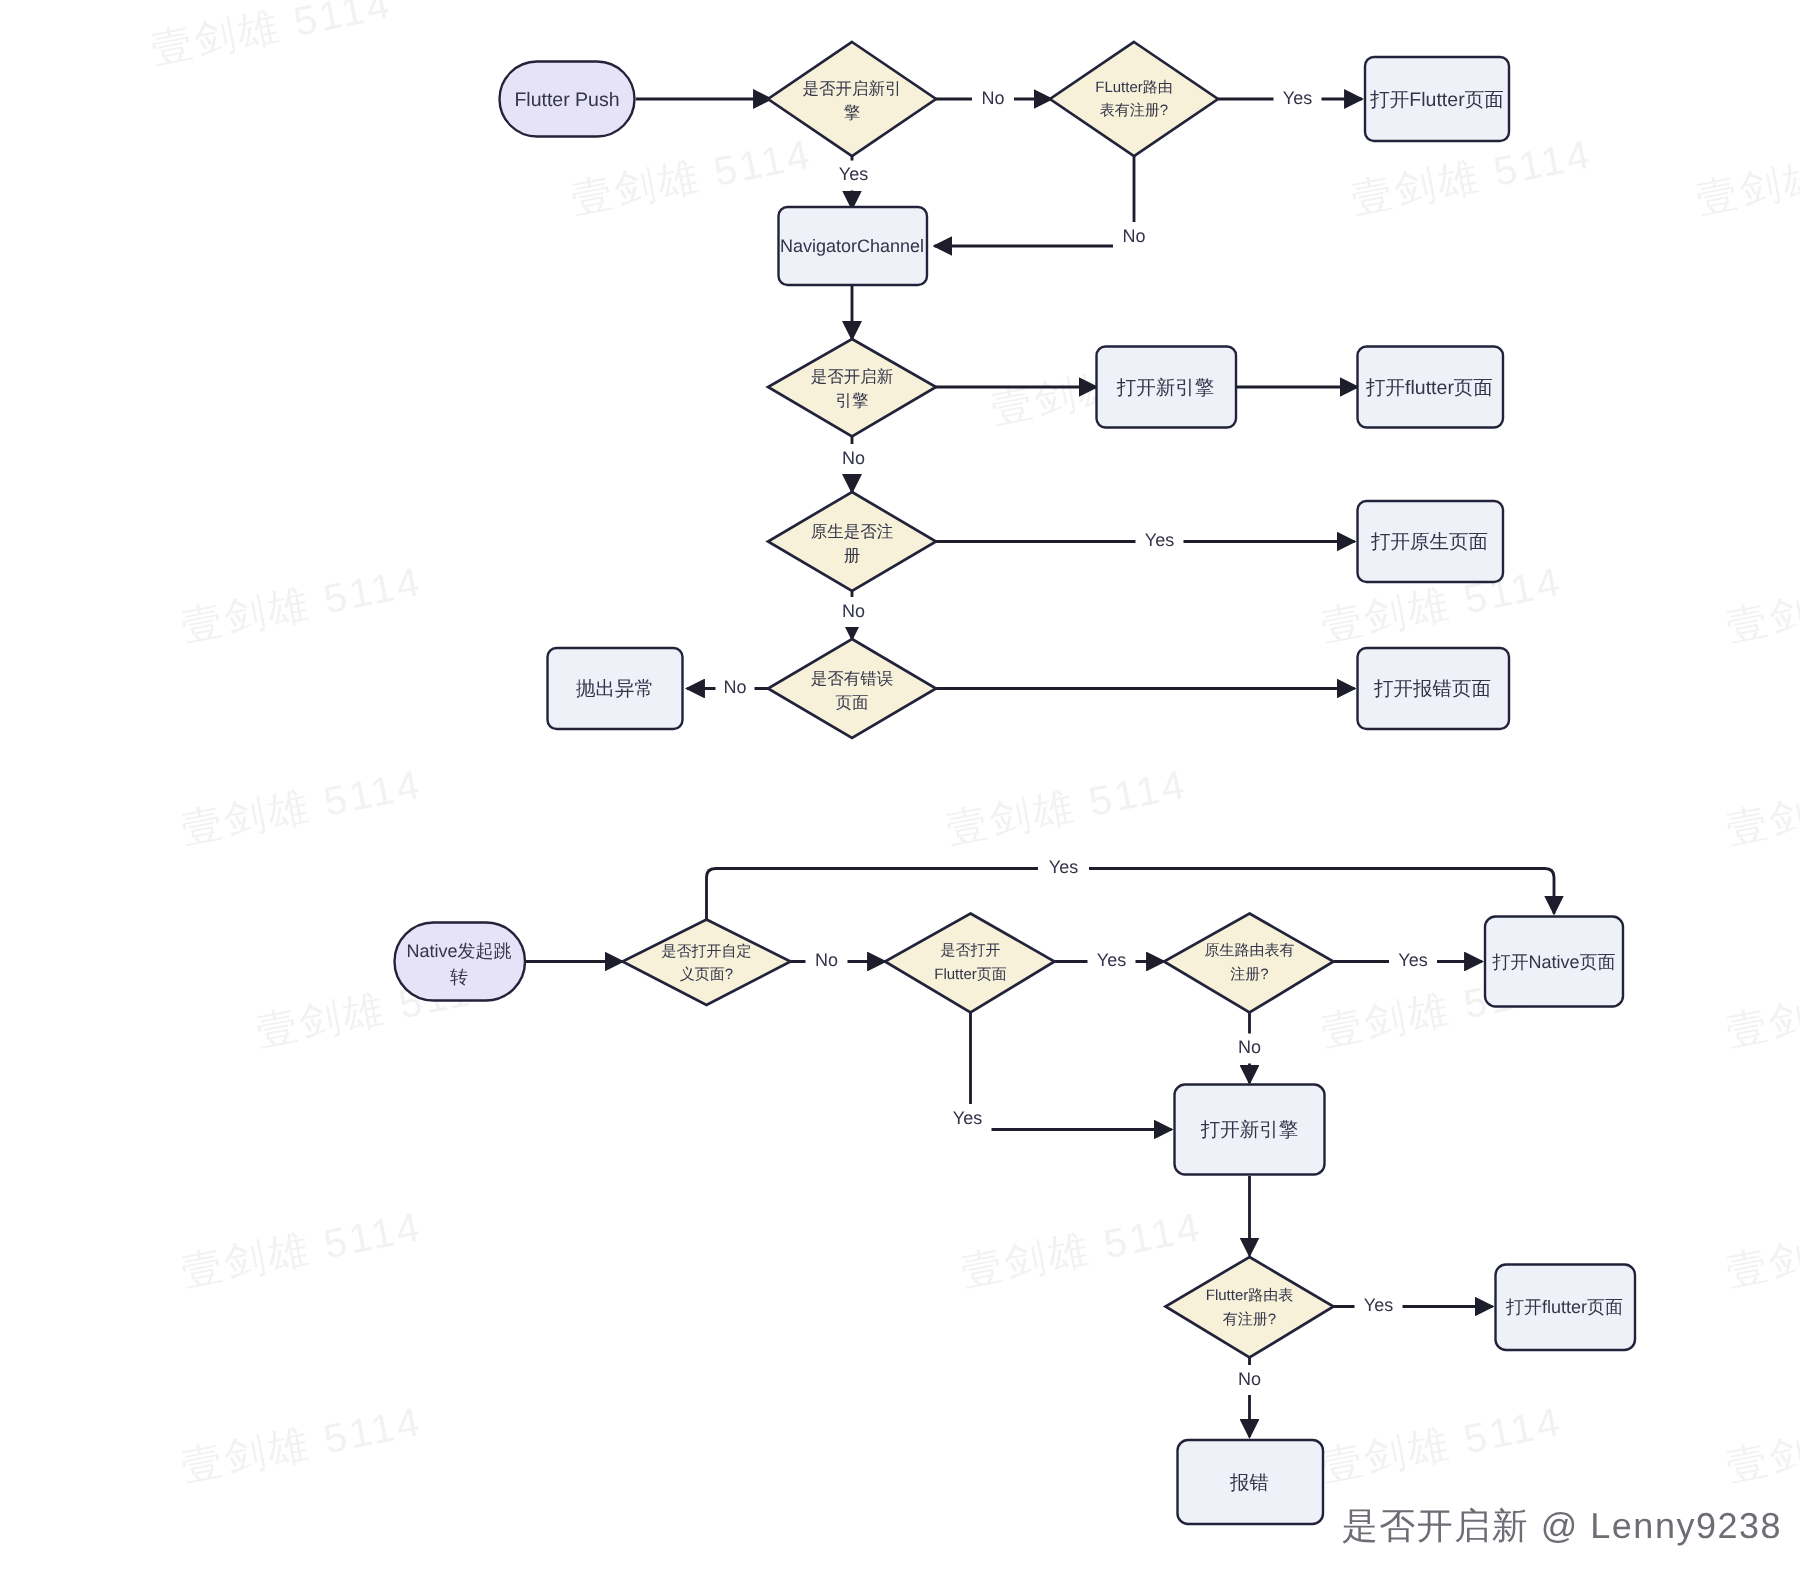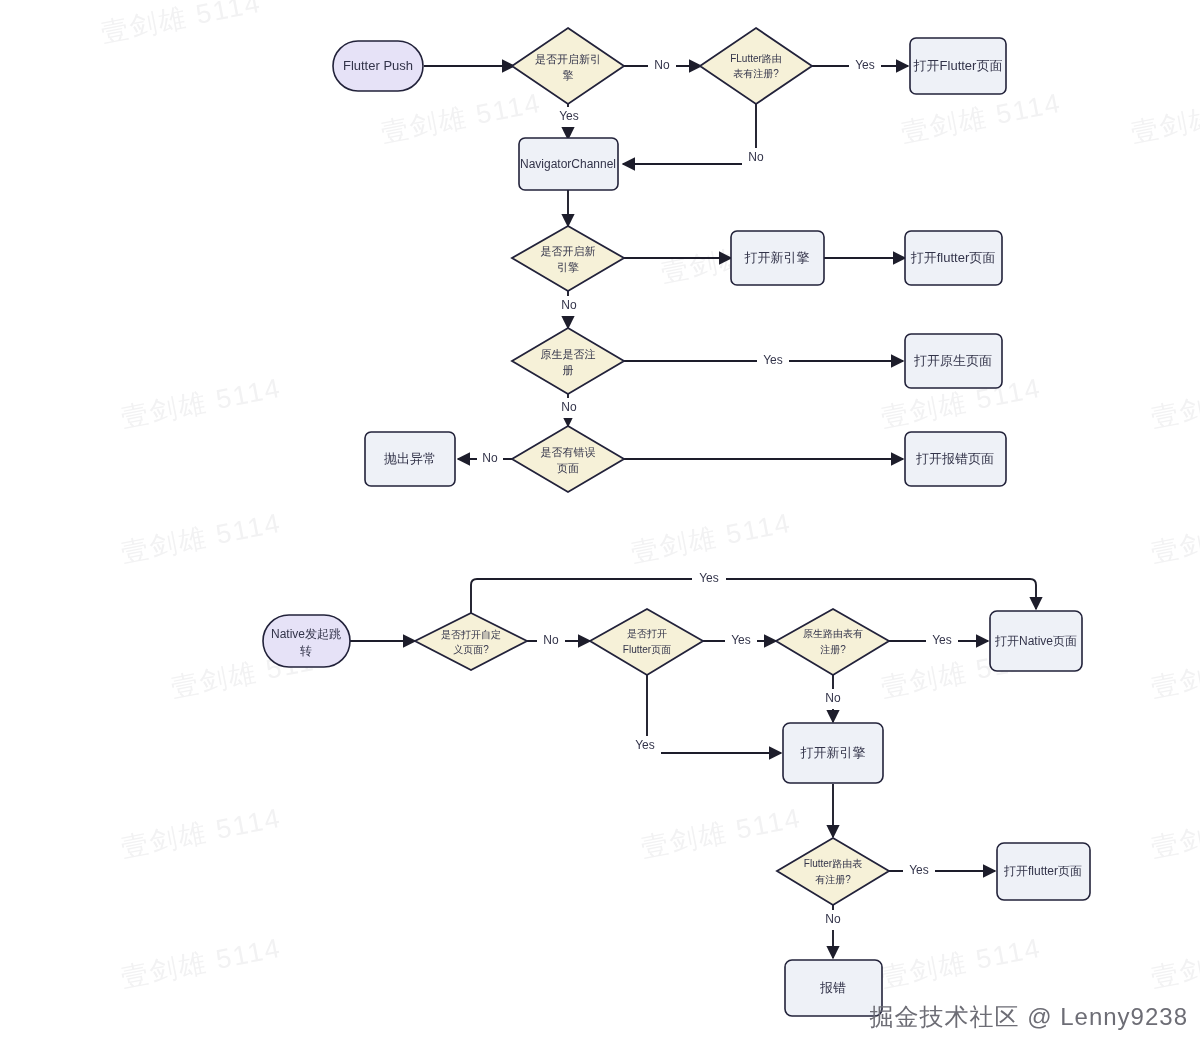--- a/index.html
+++ b/index.html
@@ -267,14 +267,14 @@
         <text class="node-text" x="1043" y="872" style="font-size:12px">打开flutter页面</text>
       </g>
 
       <g>
         <rect class="shape-box" x="785" y="960" width="97" height="56" rx="7" ry="7"></rect>
         <text class="node-text t-box" x="833" y="989">报错</text>
       </g>
     </g>
   </svg>
 
-  <div class="credit">掘金技术社区 @ Lenny9238</div>
+  <div class="credit">是否开启新 @ Lenny9238</div>
 </div>
 
 </body></html>

